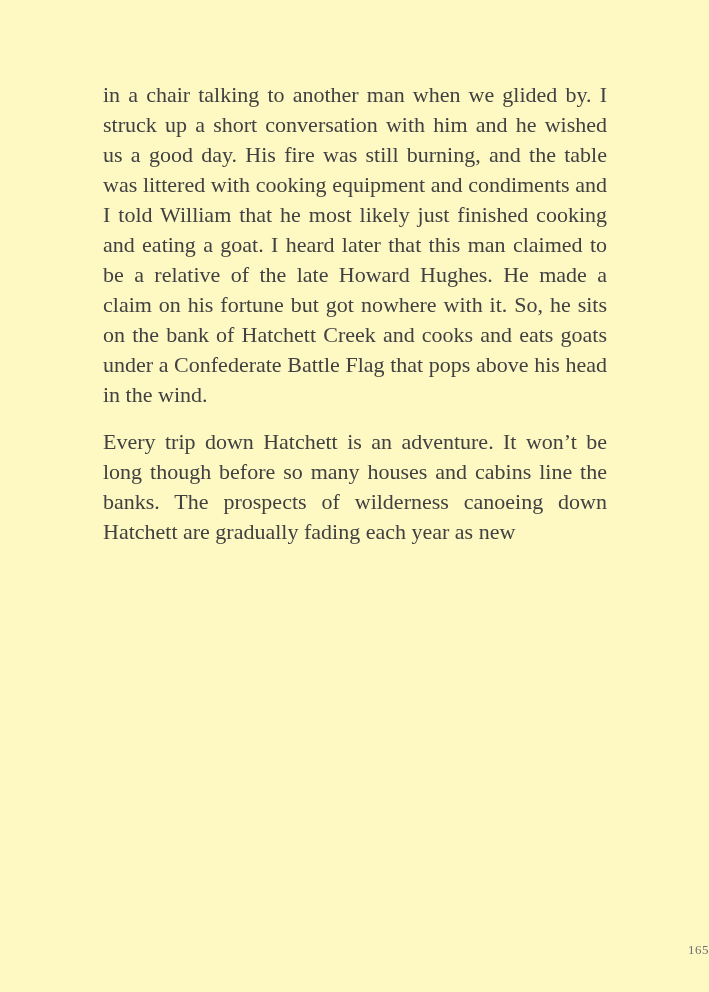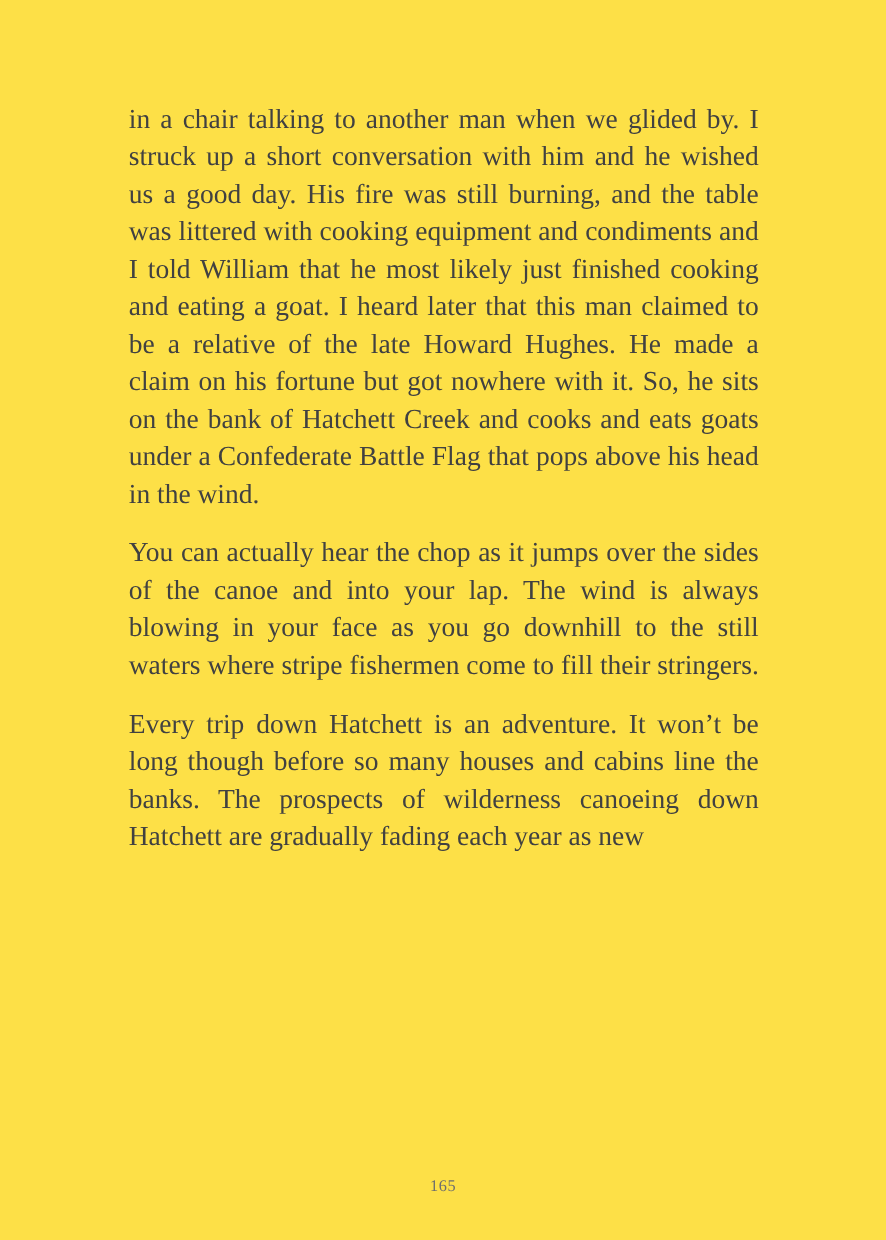--- a/index.html
+++ b/index.html
@@ -4,21 +4,21 @@
 <style>
   html, body {
     margin: 0;
     padding: 0;
     background: #ffffff;
   }
   .page {
     position: relative;
     width: 709px;
     height: 992px;
-    background: #fde047;
+    background: #fef9c3;
     overflow: hidden;
   }
   .text-block {
     position: absolute;
     left: 103px;
     top: 80px;
     width: 504px;
     font-family: "Liberation Serif", "DejaVu Serif", serif;
     font-size: 22px;
     line-height: 30px;
@@ -29,34 +29,33 @@
     margin: 0 0 17px 0;
   }
   .para:last-child {
     margin-bottom: 16px;
   }
   .footer {
     position: absolute;
     left: 0;
     top: 940px;
     width: 100%;
-    text-align: center;
+    text-align: right;
   }
   .page-number {
     font-family: "Liberation Serif", "DejaVu Serif", serif;
     font-size: 13px;
     color: #6e6e6e;
     letter-spacing: 0.5px;
   }
 </style>
 </head>
 <body>
 
 <div class="page">
   <div class="text-block">
     <p class="para">in a chair talking to another man when we glided by. I struck up a short conversation with him and he wished us a good day. His fire was still burning, and the table was littered with cooking equipment and condiments and I told William that he most likely just finished cooking and eating a goat. I heard later that this man claimed to be a relative of the late Howard Hughes. He made a claim on his fortune but got nowhere with it. So, he sits on the bank of Hatchett Creek and cooks and eats goats under a Confederate Battle Flag that pops above his head in the wind.</p>
-    <p class="para">You can actually hear the chop as it jumps over the sides of the canoe and into your lap. The wind is always blowing in your face as you go downhill to the still waters where stripe fishermen come to fill their stringers.</p>
     <p class="para">Every trip down Hatchett is an adventure. It won’t be long though before so many houses and cabins line the banks. The prospects of wilderness canoeing down Hatchett are gradually fading each year as new</p>
   </div>
   <div class="footer">
     <span class="page-number">165</span>
   </div>
 </div>
 
 </body></html>

